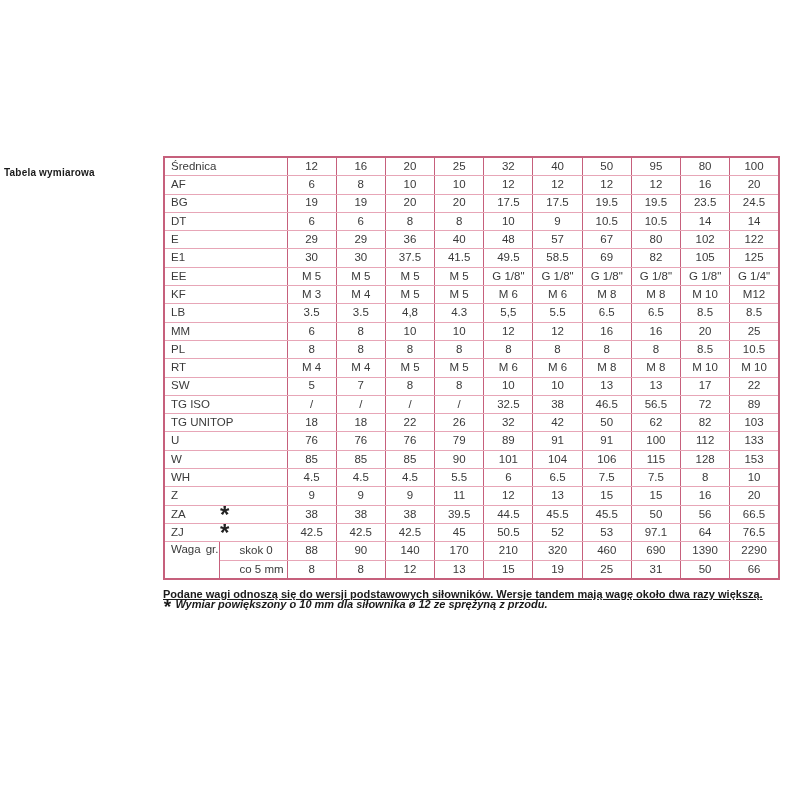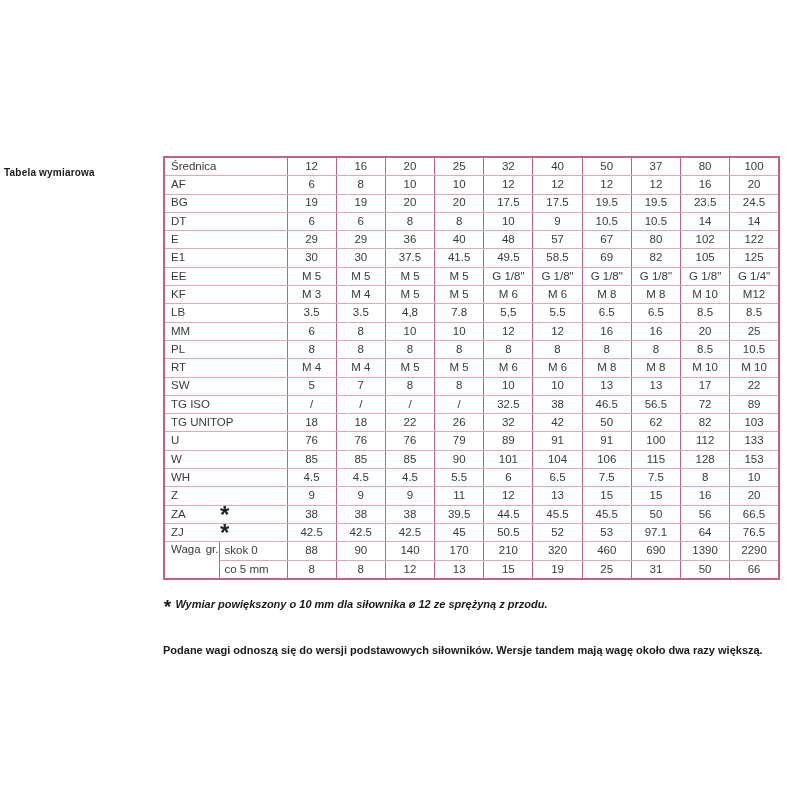--- a/index.html
+++ b/index.html
@@ -32,21 +32,21 @@
     height:17.3px;
     padding:0;
     font-size:11.5px;color:var(--celltext);
     text-align:center;vertical-align:middle;
     line-height:1;white-space:nowrap;overflow:hidden;
   }
   table.dim td.lbl{
     text-align:left;padding-left:6px;position:relative;
   }
   table.dim td.sublbl{
-    text-align:left;padding-left:5px;
+    text-align:left;padding-left:20px;
   }
   table.dim td.wlbl{vertical-align:top;}
   .wlbl-inner{
     height:33px;display:flex;justify-content:space-between;
     padding:2px 0 1px 6px;text-align:left;font-size:11.5px;color:var(--celltext);
   }
   .star{
     position:absolute;left:55px;top:0px;
     font-size:24px;font-weight:bold;color:#222;
     line-height:17px;
@@ -54,21 +54,21 @@
   .note{
     position:absolute;left:163px;
     font-size:11px;font-weight:bold;color:var(--darktext);
     white-space:nowrap;
   }
   .note .note-star{
     font-size:19px;font-weight:bold;line-height:0;
     vertical-align:-5px;margin-right:5px;display:inline-block;
   }
   #note1{top:598px;font-style:italic;}
-  #note2{top:644px;}
+  #note2{top:588px;text-decoration:underline;}
 </style>
 </head>
 <body>
 
 <div class="page-title">Tabela wymiarowa</div>
 
 <table class="dim">
   <colgroup>
     <col style="width:55px">
     <col style="width:68px">
@@ -86,21 +86,21 @@
   <tbody>
       <tr>
         <td class="lbl" colspan="2">Średnica</td>
         <td>12</td>
         <td>16</td>
         <td>20</td>
         <td>25</td>
         <td>32</td>
         <td>40</td>
         <td>50</td>
-        <td>37</td>
+        <td>95</td>
         <td>80</td>
         <td>100</td>
       </tr>
       <tr>
         <td class="lbl" colspan="2">AF</td>
         <td>6</td>
         <td>8</td>
         <td>10</td>
         <td>10</td>
         <td>12</td>
@@ -186,21 +186,21 @@
         <td>M 8</td>
         <td>M 8</td>
         <td>M 10</td>
         <td>M12</td>
       </tr>
       <tr>
         <td class="lbl" colspan="2">LB</td>
         <td>3.5</td>
         <td>3.5</td>
         <td>4,8</td>
-        <td>7.8</td>
+        <td>4.3</td>
         <td>5,5</td>
         <td>5.5</td>
         <td>6.5</td>
         <td>6.5</td>
         <td>8.5</td>
         <td>8.5</td>
       </tr>
       <tr>
         <td class="lbl" colspan="2">MM</td>
         <td>6</td>

